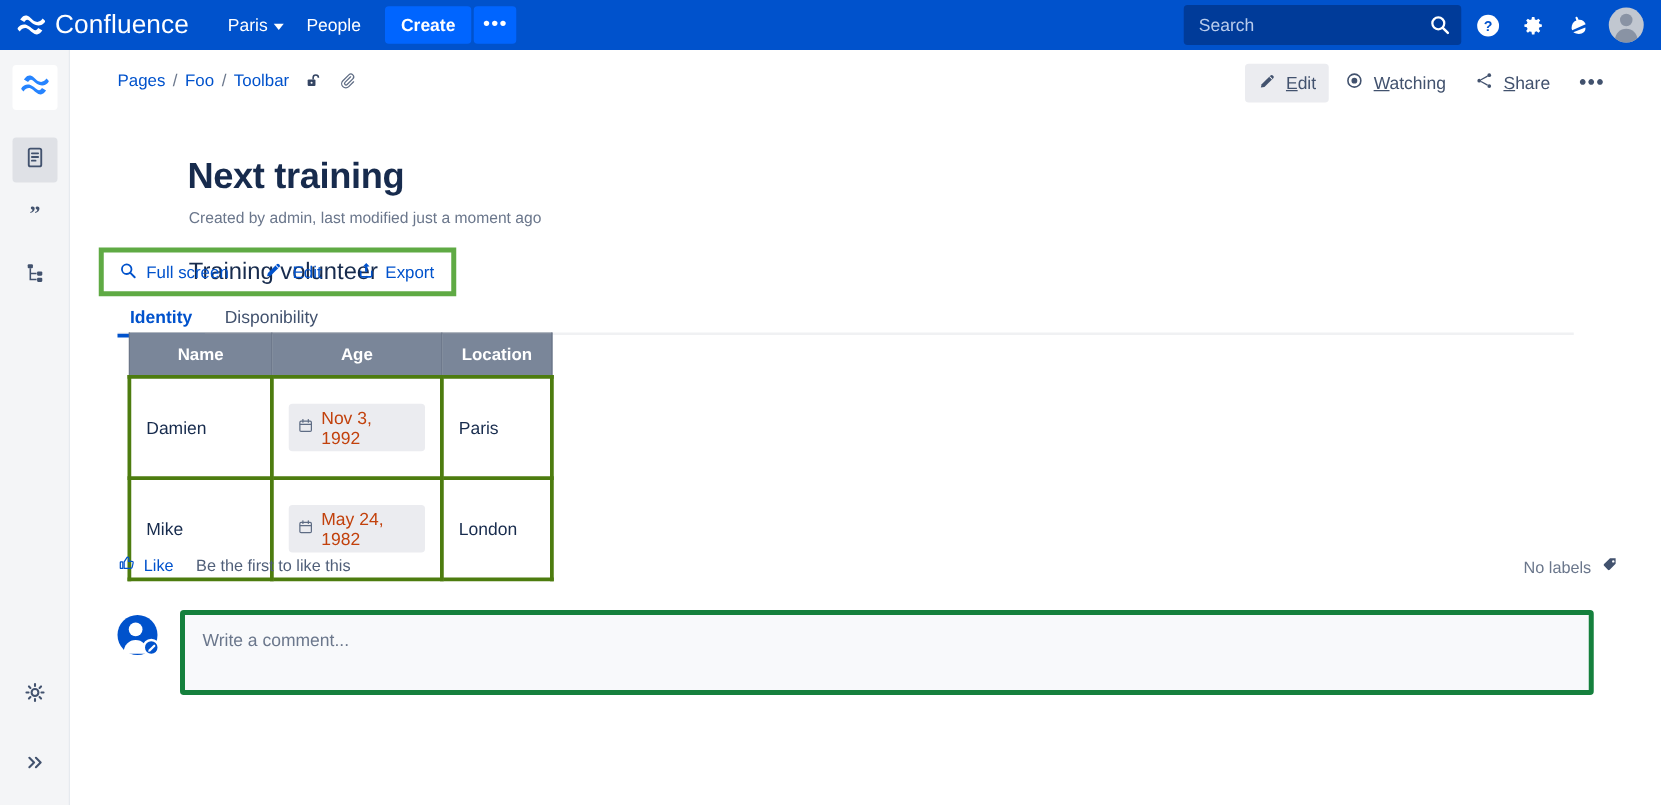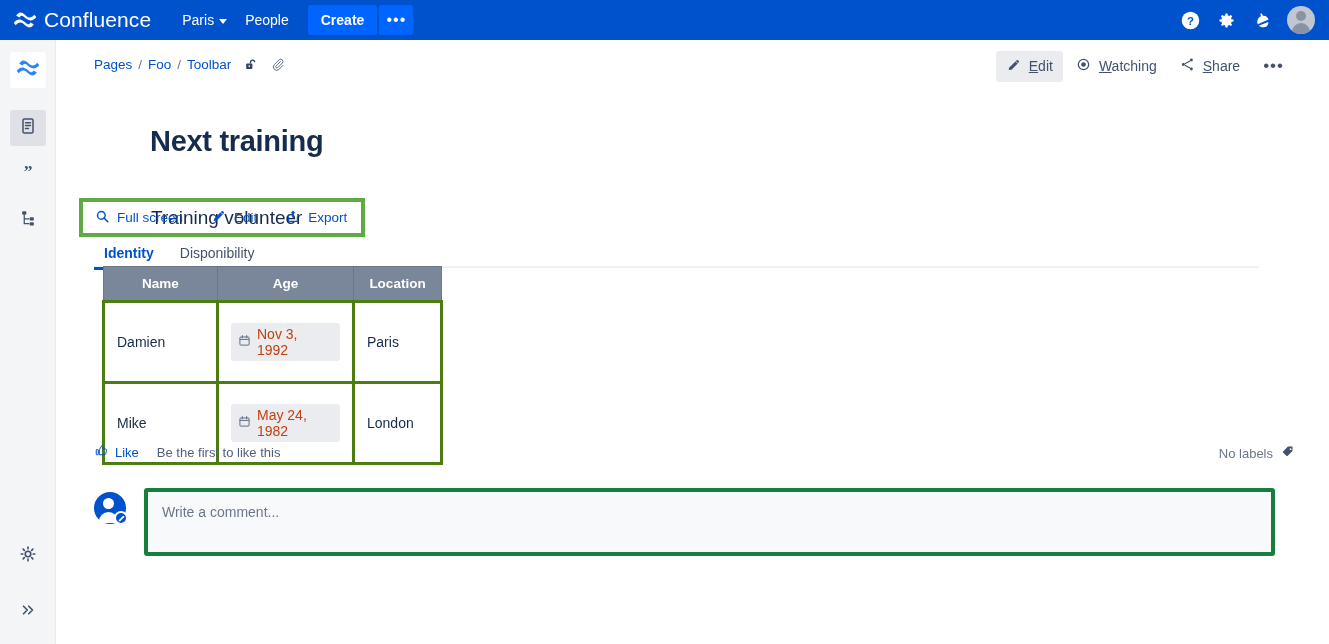--- a/index.html
+++ b/index.html
@@ -296,20 +296,29 @@
     <span>People</span>
   </div>
 
   <div class="create-group">
     <button class="btn-create">Create</button>
     <button class="btn-dots">•••</button>
   </div>
 
   <div class="topnav-right">
 
+    <div class="searchbox">
+      <input type="text" placeholder="Search" style="">
+      <span class="search-icon-btn">
+        <svg viewBox="0 0 20 20" width="18" height="18" aria-hidden="true">
+          <circle cx="8.5" cy="8.5" r="5.3" fill="none" stroke="#ffffff" stroke-width="2"></circle>
+          <line x1="12.5" y1="12.5" x2="17" y2="17" stroke="#ffffff" stroke-width="2.2" stroke-linecap="round"></line>
+        </svg>
+      </span>
+    </div>
 
     <div class="icon-btn">
       <svg viewBox="0 0 24 24" width="21" height="21" aria-hidden="true">
         <circle cx="12" cy="12" r="10" fill="#ffffff"></circle>
         <text x="12" y="17" text-anchor="middle" font-size="13" font-weight="bold" fill="#0052cc" font-family="Liberation Sans, sans-serif">?</text>
       </svg>
     </div>
 
     <div class="icon-btn">
       <svg viewBox="0 0 24 24" width="21" height="21" aria-hidden="true">
@@ -452,20 +461,21 @@
           <path d="M8.2 11l7.4-4M8.2 13l7.4 4" stroke="#42526e" stroke-width="1.5"></path>
         </svg>
       </span>
       <span><u>S</u>hare</span>
     </button>
 
     <button class="act act-dots">•••</button>
   </div>
 
   <h1 class="page-title">Next training</h1>
+  <div class="page-meta">Created by admin, last modified just a moment ago</div>
 
   <h2 class="section-title">Training volunteer</h2>
 
   <div class="macro-toolbar">
     <button class="macro-btn">
       <span>
         <svg viewBox="0 0 20 20" width="15" height="15" aria-hidden="true">
           <circle cx="8.5" cy="8.5" r="5.1" fill="none" stroke="#0052cc" stroke-width="1.9"></circle>
           <line x1="12.4" y1="12.4" x2="17" y2="17" stroke="#0052cc" stroke-width="2.1" stroke-linecap="round"></line>
         </svg>

